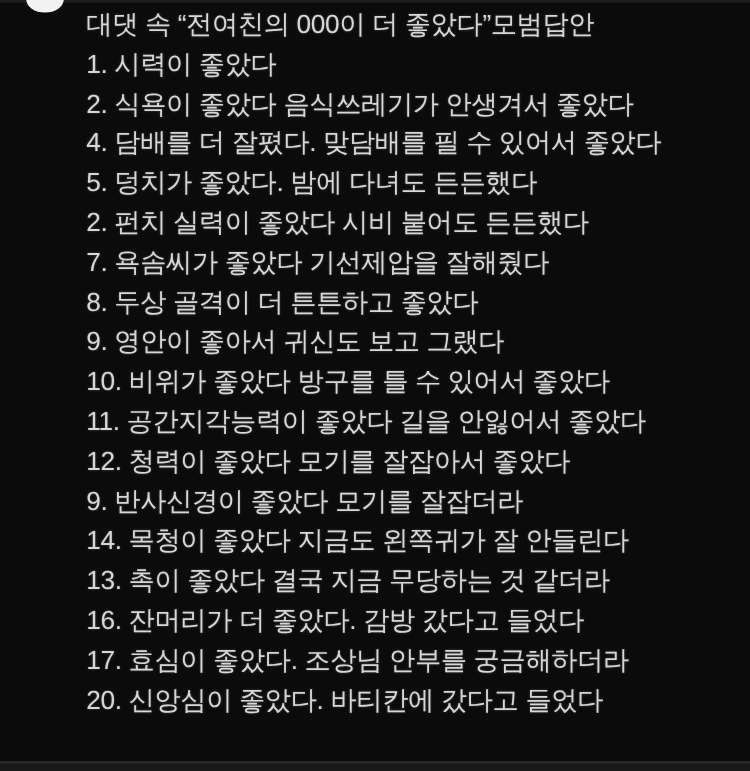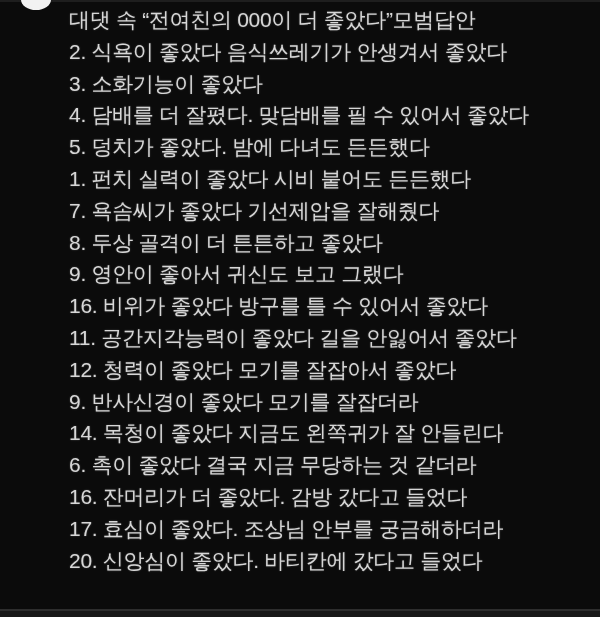--- a/index.html
+++ b/index.html
@@ -60,34 +60,34 @@
 </style>
 </head>
 <body>
 
 <div class="screen">
   <div class="top-edge"></div>
   <div class="cutout"></div>
 
   <div class="content">
     <div class="line">대댓 속 “전여친의 000이 더 좋았다”모범답안</div>
+    <div class="line">1. 시력이 좋았다</div>
     <div class="line">2. 식욕이 좋았다 음식쓰레기가 안생겨서 좋았다</div>
-    <div class="line">3. 소화기능이 좋았다</div>
     <div class="line">4. 담배를 더 잘폈다. 맞담배를 필 수 있어서 좋았다</div>
     <div class="line">5. 덩치가 좋았다. 밤에 다녀도 든든했다</div>
-    <div class="line">1. 펀치 실력이 좋았다 시비 붙어도 든든했다</div>
+    <div class="line">2. 펀치 실력이 좋았다 시비 붙어도 든든했다</div>
     <div class="line">7. 욕솜씨가 좋았다 기선제압을 잘해줬다</div>
     <div class="line">8. 두상 골격이 더 튼튼하고 좋았다</div>
     <div class="line">9. 영안이 좋아서 귀신도 보고 그랬다</div>
-    <div class="line">16. 비위가 좋았다 방구를 틀 수 있어서 좋았다</div>
+    <div class="line">10. 비위가 좋았다 방구를 틀 수 있어서 좋았다</div>
     <div class="line">11. 공간지각능력이 좋았다 길을 안잃어서 좋았다</div>
     <div class="line">12. 청력이 좋았다 모기를 잘잡아서 좋았다</div>
     <div class="line">9. 반사신경이 좋았다 모기를 잘잡더라</div>
     <div class="line">14. 목청이 좋았다 지금도 왼쪽귀가 잘 안들린다</div>
-    <div class="line">6. 촉이 좋았다 결국 지금 무당하는 것 같더라</div>
+    <div class="line">13. 촉이 좋았다 결국 지금 무당하는 것 같더라</div>
     <div class="line">16. 잔머리가 더 좋았다. 감방 갔다고 들었다</div>
     <div class="line">17. 효심이 좋았다. 조상님 안부를 궁금해하더라</div>
     <div class="line">20. 신앙심이 좋았다. 바티칸에 갔다고 들었다</div>
   </div>
 
   <div class="bottom-line"></div>
   <div class="bottom-strip"></div>
 </div>
 
 </body></html>

